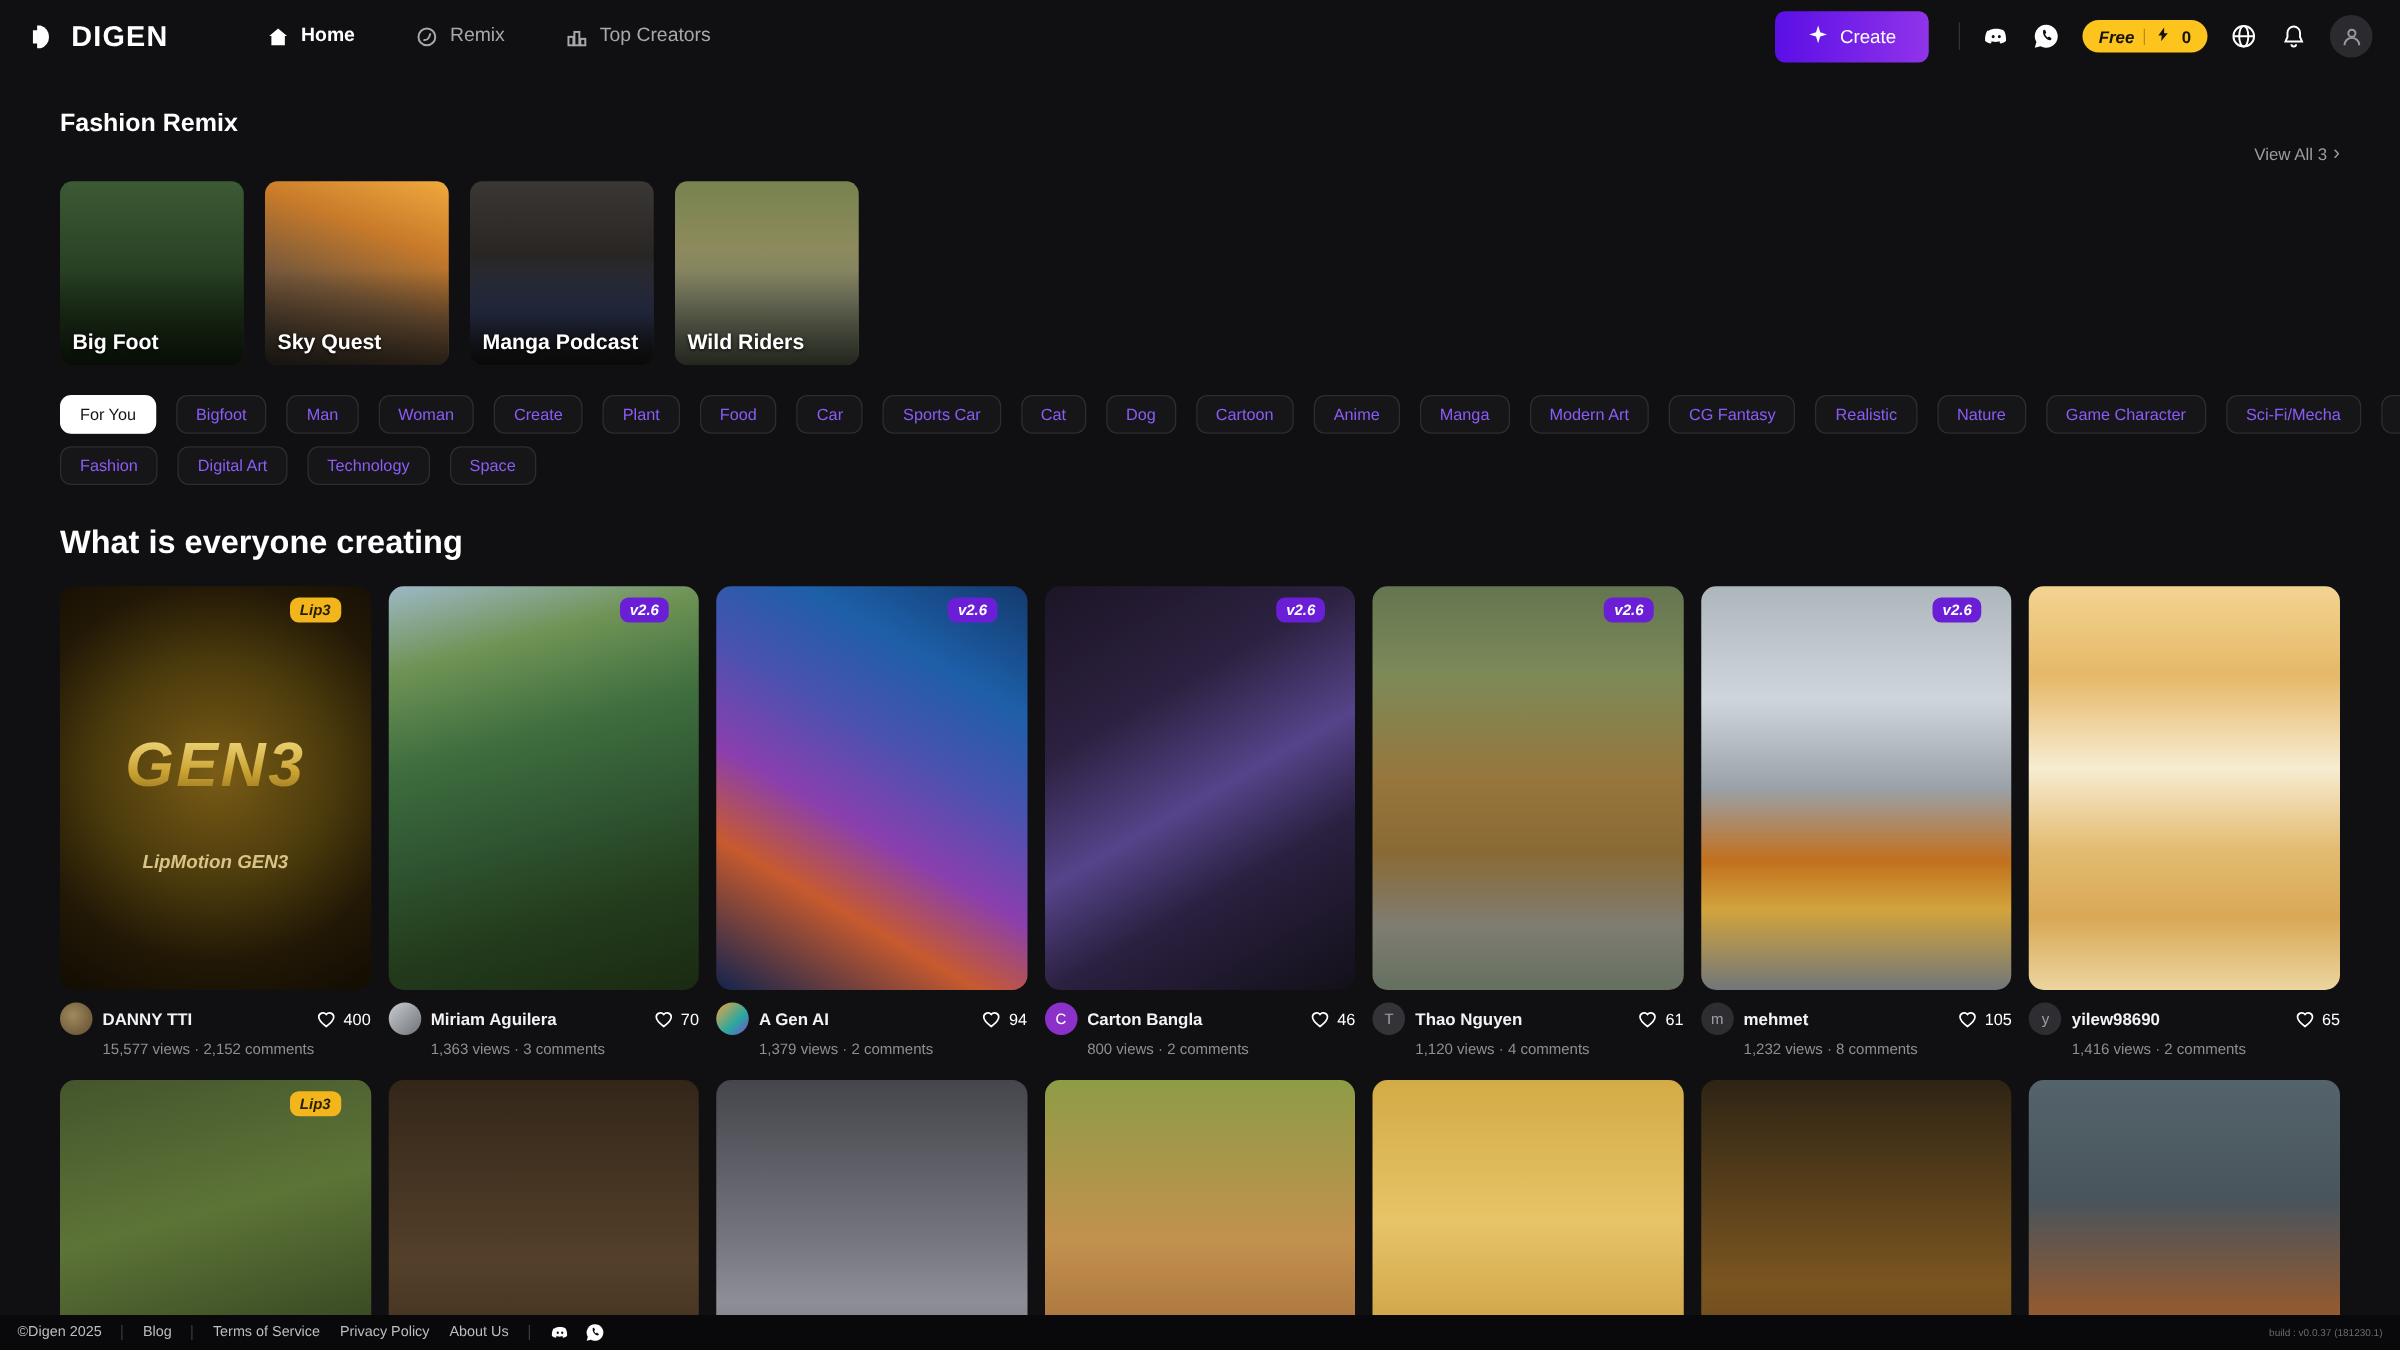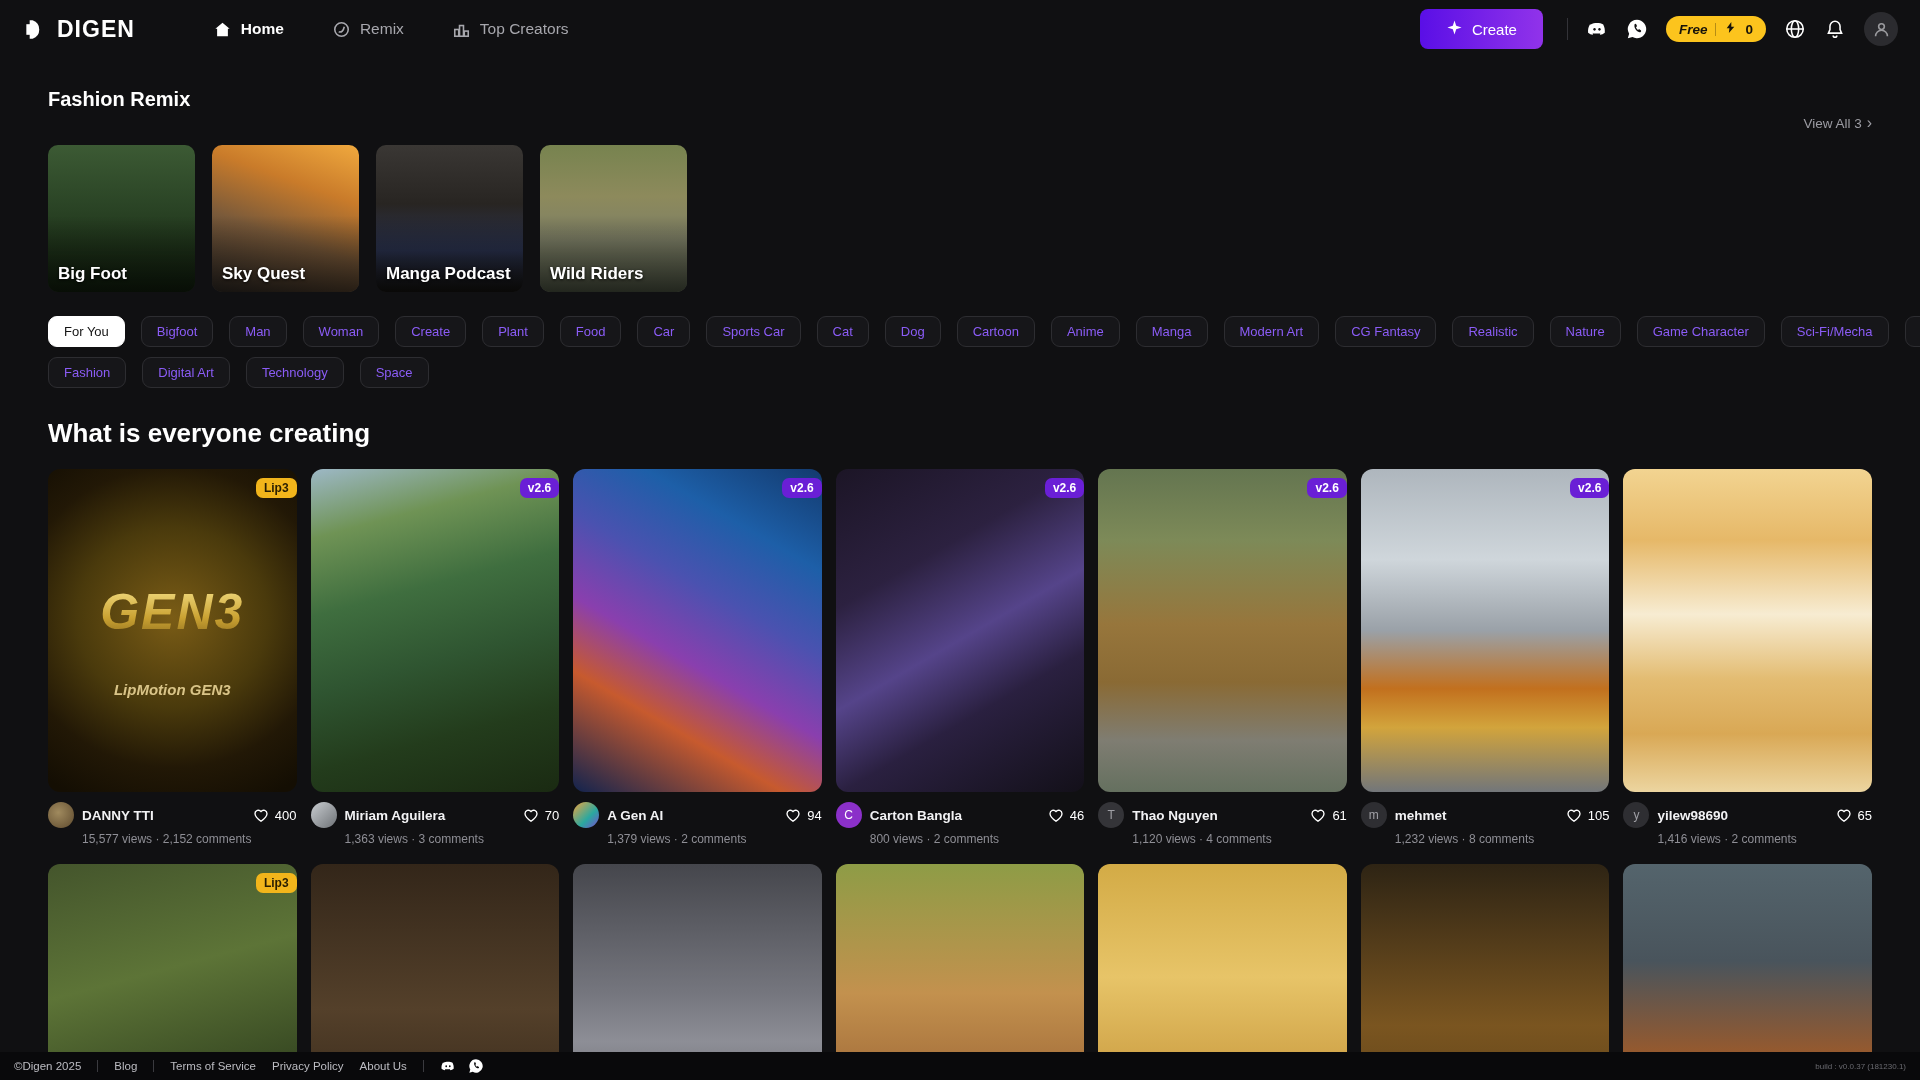--- a/index.html
+++ b/index.html
@@ -46,21 +46,21 @@
   .filters { margin-top:24px; display:flex; flex-direction:column; gap:10px; }
   .chip-row { display:flex; gap:16px; }
   .chip { background:#161619; border:1px solid #2d2d31; color:#8b5cf6; font-size:13px; padding:7px 15px;
     border-radius:9px; font-family:inherit; cursor:pointer; white-space:nowrap; }
   .chip-active { background:#fff; color:#141414; border-color:#fff; font-weight:500; }
 
   .feed-title { font-size:26px; font-weight:700; margin-top:30px; }
   .grid { display:grid; grid-template-columns:repeat(7,1fr); gap:14px; margin-top:20px; }
   .grid.row2 { margin-top:18px; }
   .thumb { height:323px; border-radius:12px; position:relative; overflow:hidden; cursor:pointer; }
-  .badge { position:absolute; top:9px; right:0; font-size:12px; font-weight:700; padding:3px 8px; border-radius:7px; }
+  .badge { position:absolute; top:9px; right:24px; font-size:12px; font-weight:700; padding:3px 8px; border-radius:7px;font-style:italic; }
   .badge-yellow { background:#f2b51b; color:#271d02; }
   .badge-purple { background:#6a1fd6; color:#fff; }
   .meta { display:flex; align-items:center; gap:8px; margin-top:10px; }
   .avatar { width:26px; height:26px; border-radius:50%; flex:none; display:flex; align-items:center;
     justify-content:center; font-size:12px; color:#a0a0a6; cursor:pointer; }
   .creator { font-size:13.5px; font-weight:600; color:#f2f2f4; flex:1; white-space:nowrap; overflow:hidden;
     text-overflow:ellipsis; cursor:pointer; }
   .likes { display:flex; align-items:center; gap:5px; font-size:13px; color:#fff; cursor:pointer; }
   .stats { margin-left:34px; margin-top:4px; font-size:12px; color:#8e8e95; }
 

